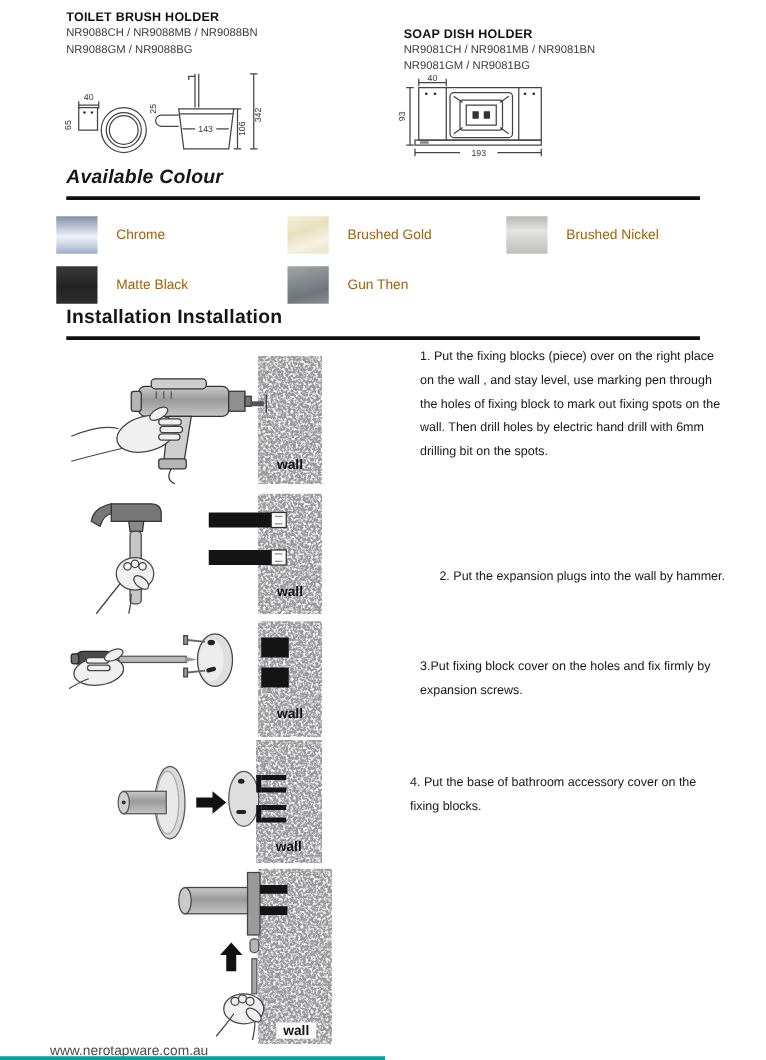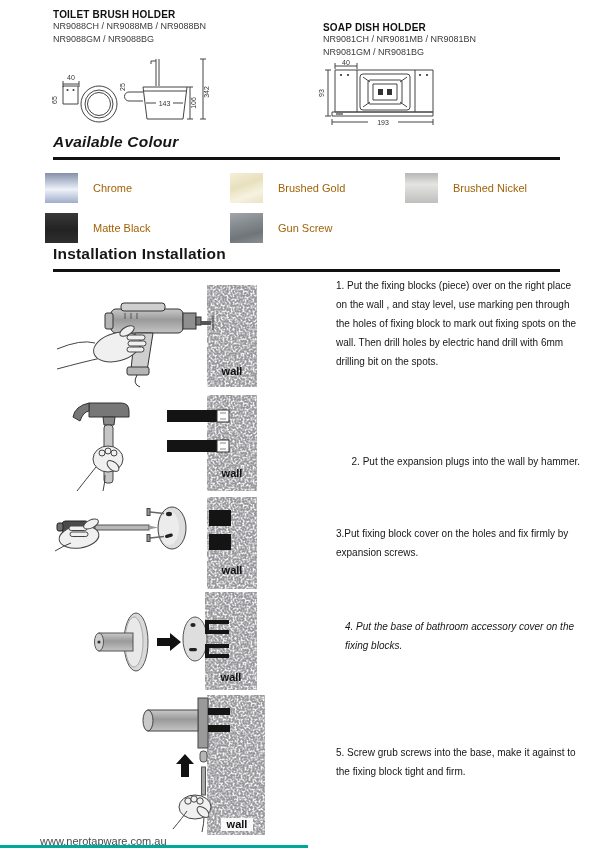--- a/index.html
+++ b/index.html
@@ -145,21 +145,21 @@
     <div class="swatch-item">
       <div class="swatch" style="background:linear-gradient(180deg,#b7b7b5 0%,#e4e4e2 38%,#d2d2d0 68%,#bfbfbd 100%)"></div>
       <div class="swatch-label">Brushed Nickel</div>
     </div>
     <div class="swatch-item">
       <div class="swatch" style="background:linear-gradient(180deg,#383838 0%,#232323 55%,#2e2e2e 100%)"></div>
       <div class="swatch-label">Matte Black</div>
     </div>
     <div class="swatch-item">
       <div class="swatch" style="background:linear-gradient(165deg,#a3a7ab 0%,#878c90 35%,#70757a 70%,#8a8f93 100%)"></div>
-      <div class="swatch-label">Gun Screw</div>
+      <div class="swatch-label">Gun Then</div>
     </div>
   </div>
 
   <div class="abs section-heading" style="left:53px;top:245px;">Installation Installation</div>
   <div class="abs rule" style="left:53px;top:269px;width:507px;"></div>
 
   <svg class="abs" style="left:55px;top:283px;" width="215" height="106" viewBox="0 0 215 106">
     <rect x="152" y="2" width="50" height="102" fill="#f3f3f3"></rect>
     <rect x="152" y="2" width="50" height="102" filter="url(#speckle)" opacity="0.8"></rect>
     <g stroke="#444" fill="none">
@@ -276,21 +276,21 @@
         <rect x="154" y="28" width="20" height="4"></rect>
         <rect x="154" y="38" width="20" height="4"></rect>
     </g>
     <g fill="#141414">
       <rect x="150" y="52" width="4" height="14"></rect>
         <rect x="154" y="52" width="20" height="4"></rect>
         <rect x="154" y="62" width="20" height="4"></rect>
     </g>
     <text class="wall-label" x="176" y="89" text-anchor="middle">wall</text>
   </svg>
-  <div class="abs step-text" style="left:345px;top:617px;width:244px;font-style:italic;">4. Put the base of bathroom accessory cover on the fixing blocks.</div>
+  <div class="abs step-text" style="left:328px;top:617px;width:244px;">4. Put the base of bathroom accessory cover on the fixing blocks.</div>
 
   <svg class="abs" style="left:55px;top:695px;" width="215" height="143" viewBox="0 0 215 143">
     <rect x="152" y="0" width="58" height="140" fill="#f3f3f3"></rect>
     <rect x="152" y="0" width="58" height="140" filter="url(#speckle)" opacity="0.8"></rect>
     <g>
       <rect x="143" y="3" width="10" height="50" fill="#9a9a9a" stroke="#444"></rect>
       <rect x="93" y="15" width="50" height="21" fill="url(#metalH)" stroke="#444"></rect>
       <ellipse cx="93" cy="25.5" rx="5" ry="10.5" fill="#c9c9c9" stroke="#444"></ellipse>
     </g>
     <rect x="153" y="13" width="22" height="7" fill="#141414"></rect>
@@ -302,18 +302,17 @@
       <ellipse cx="140" cy="112" rx="16" ry="12" fill="#f0f0f0" stroke="#444"></ellipse>
       <circle cx="133" cy="106" r="3.2" fill="#f0f0f0" stroke="#444"></circle>
       <circle cx="139" cy="104" r="3.2" fill="#f0f0f0" stroke="#444"></circle>
       <circle cx="145" cy="106" r="3.2" fill="#f0f0f0" stroke="#444"></circle>
       <ellipse cx="148" cy="117" rx="7" ry="4" fill="#f0f0f0" stroke="#444" transform="rotate(40 148 117)"></ellipse>
       <path d="M118,134 Q128,122 132,116 M147,137 Q149,128 149,122" stroke="#444" fill="none"></path>
     </g>
     <rect x="166" y="123" width="32" height="13" fill="#ffffff" opacity="0.92"></rect>
     <text class="wall-label" x="182" y="133" text-anchor="middle">wall</text>
   </svg>
-  <div class="abs step-text" style="left:336px;top:743px;width:244px;">5. Screw grub screws into the base, make it  against to the fixing block tight and firm.</div>
 
   <div class="abs footer-url" style="left:40px;top:835px;">www.nerotapware.com.au</div>
   <div class="abs accent-bar" style="left:0;top:845px;width:308px;height:3px;"></div>
 
 </div>
 
 </body></html>

